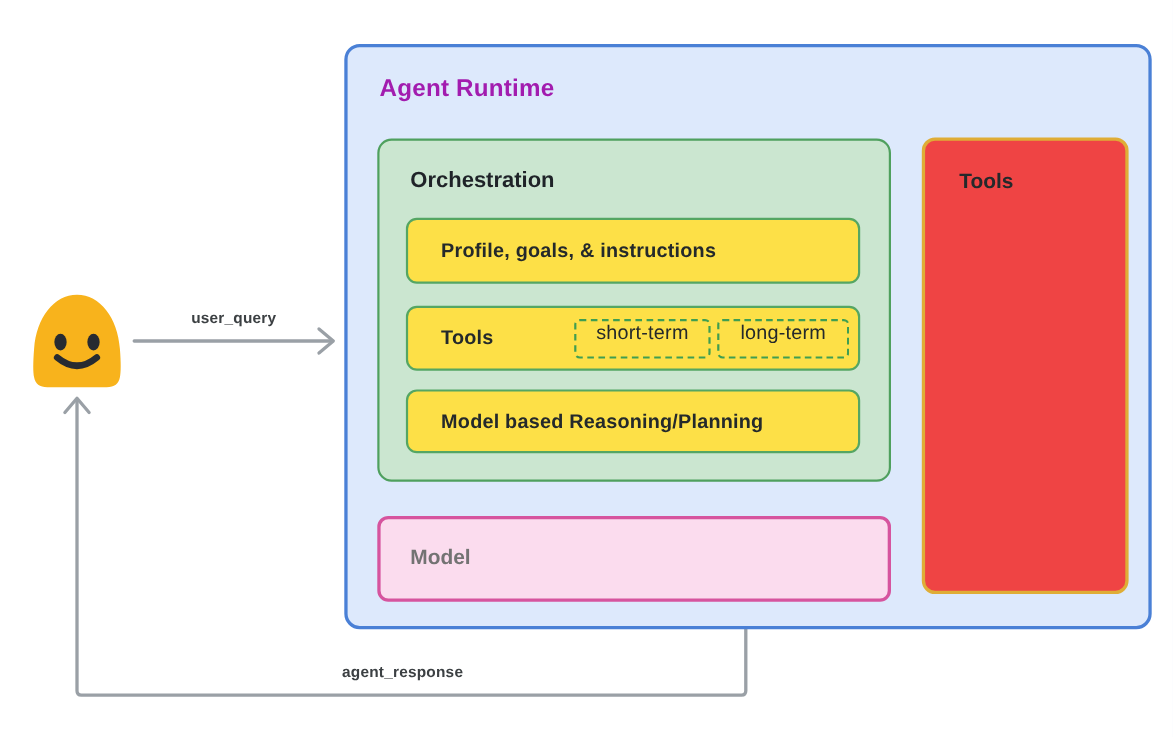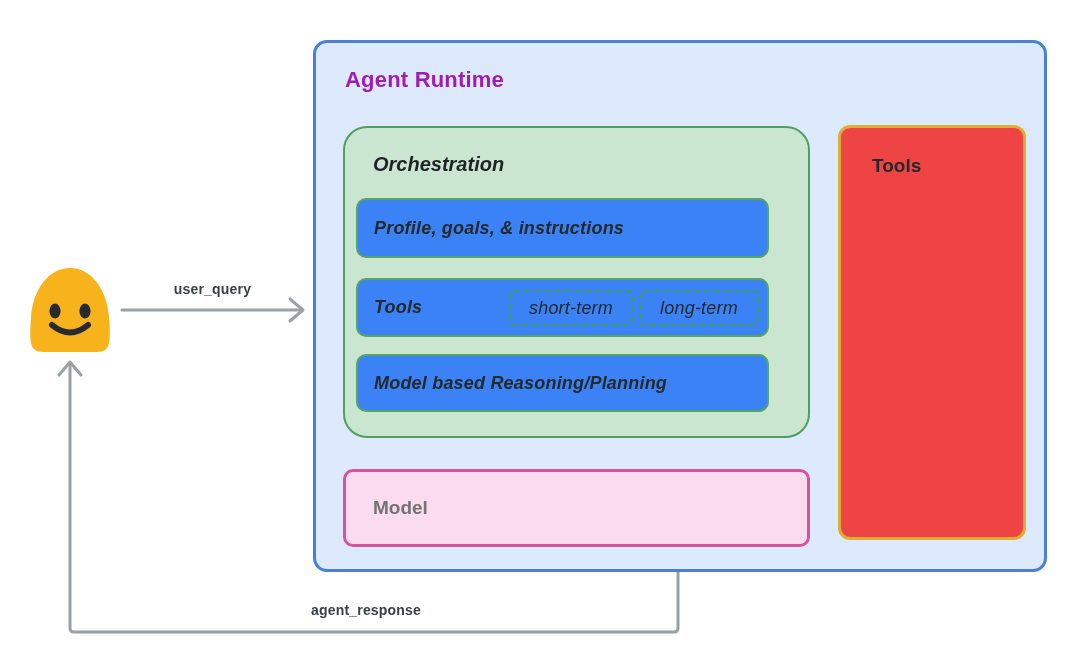--- a/index.html
+++ b/index.html
@@ -46,46 +46,45 @@
     position: absolute; left: 29px; top: 24px;
     font-size: 22px; font-weight: 700; color: #a21caf;
     letter-spacing: 0.2px;
   }
 
   
   .orch {
     left: 27px; top: 83px; width: 467px; height: 312px;
     background: #cbe6d0;
     border: 2px solid #4fa05e;
-    border-radius: 24px;
-    font-style: italic;
+    border-radius: 13px;
   }
   .orch-title {
     position: absolute; left: 28px; top: 25px;
     font-size: 20px; font-weight: 700; color: #1f2328;
   }
   .orow {
-    position: absolute; left: 11px; width: 413px;
-    background: #3b82f6;
+    position: absolute; left: 24px; width: 413px;
+    background: #fde047;
     border: 2px solid #55a663;
     border-radius: 10px;
     display: flex; align-items: center;
-    box-sizing: border-box; padding-left: 16px;
+    box-sizing: border-box; padding-left: 30px;
     font-size: 18px; font-weight: 700; color: #24292b;
     letter-spacing: 0.2px;
   }
   .orow1 { top: 70px;  height: 60px; }
   .orow2 { top: 150px; height: 59px; }
   .orow3 { top: 226px; height: 58px; }
 
   .chip {
     position: absolute; top: 10px; height: 36px;
     border: 2px dashed #3f9e51;
     border-radius: 5px;
-    display: flex; align-items: center; justify-content: center;
+    display: flex; justify-content: center;
     font-size: 18px; font-weight: 500; color: #24292b;
     box-sizing: border-box;
   }
   .chip.short { left: 151px; width: 124px; }
   .chip.long  { left: 281px; width: 120px; }
 
   
   .model {
     left: 27px; top: 426px; width: 467px; height: 78px;
     background: #fbdcee;

